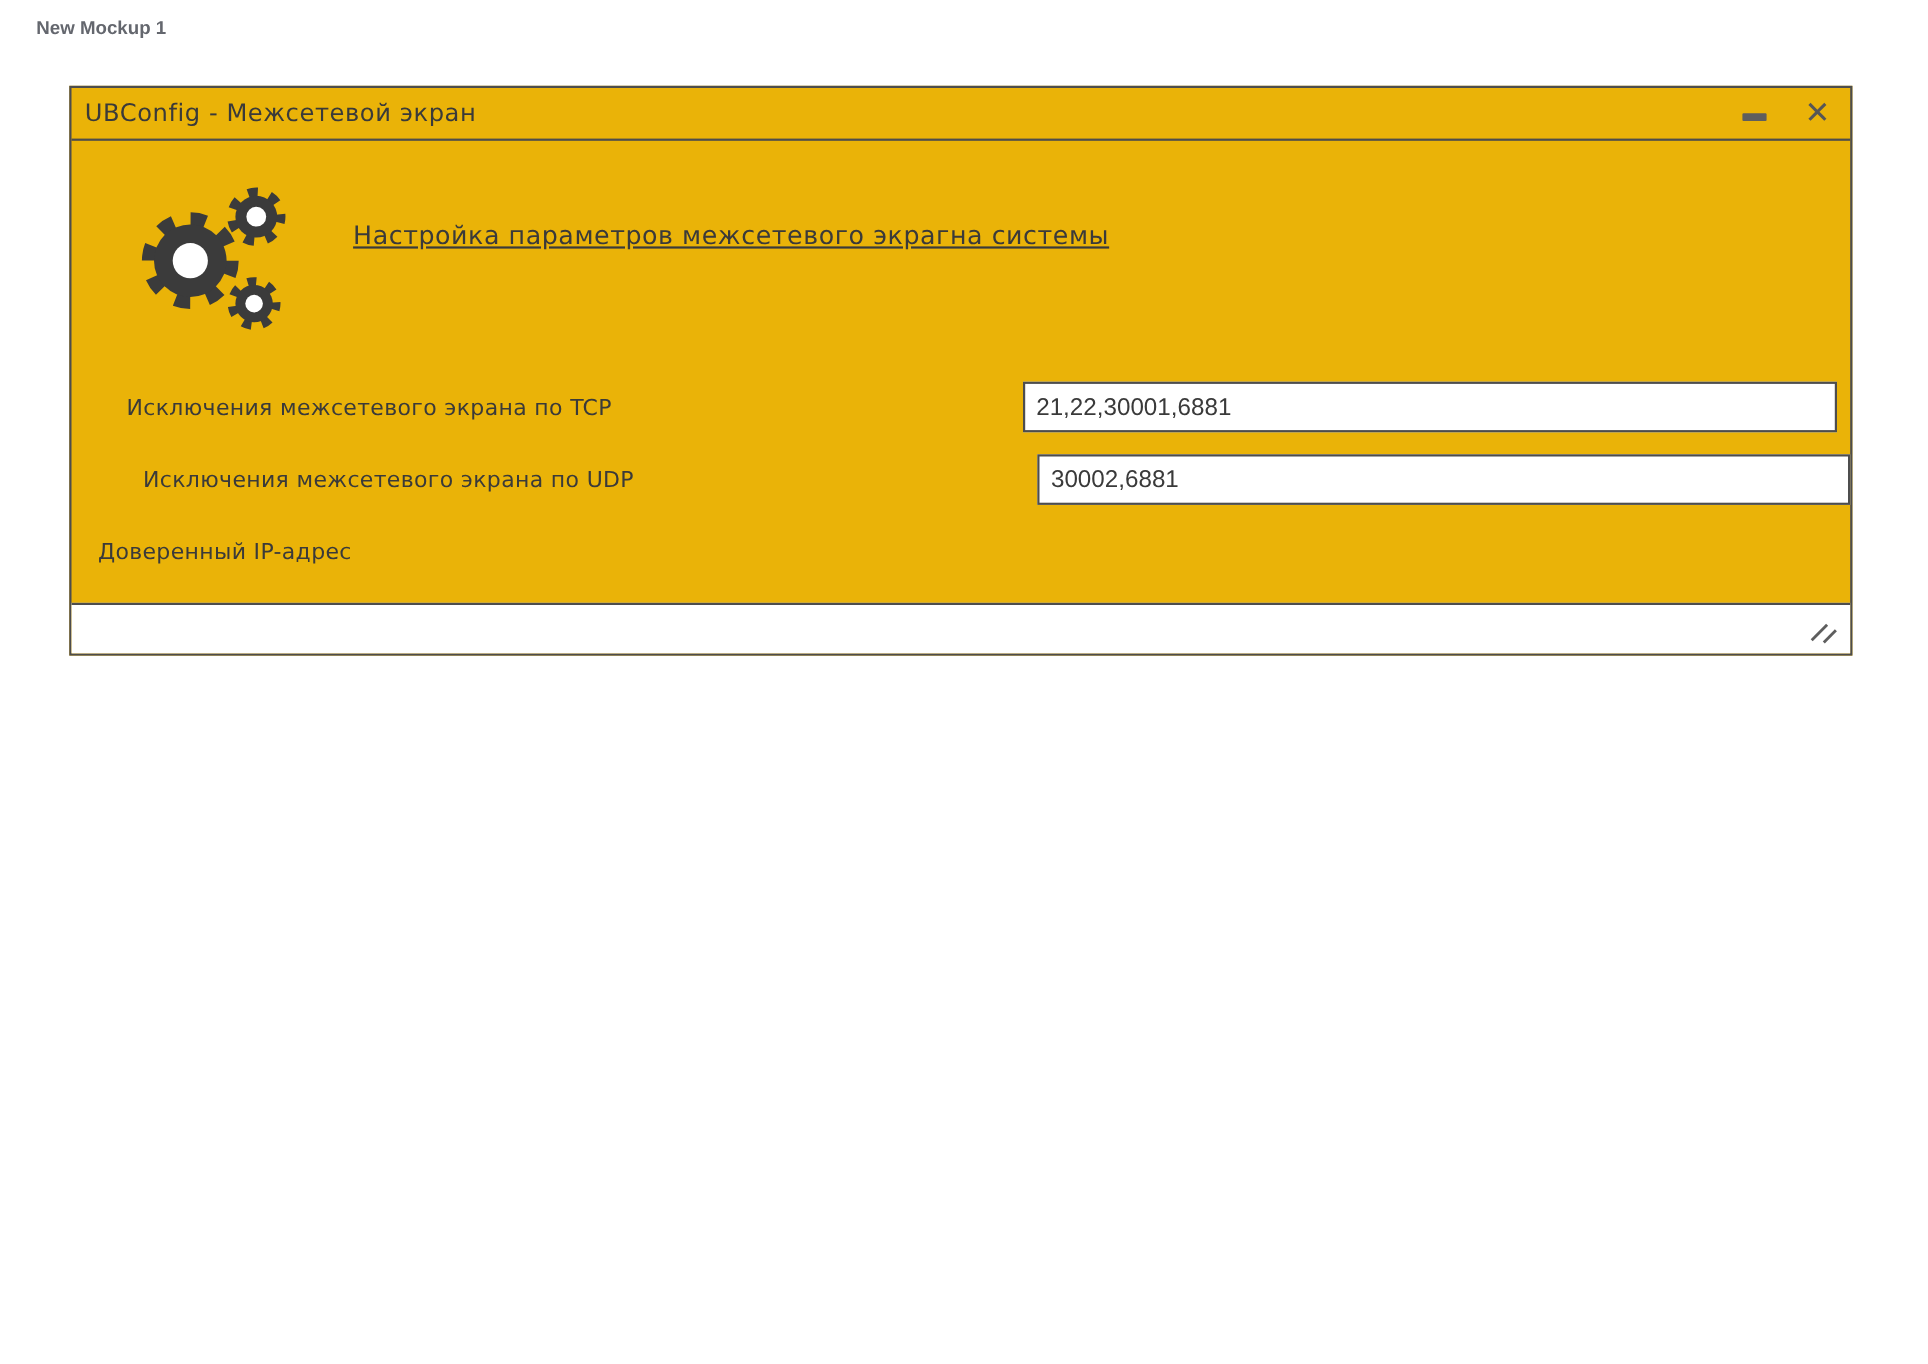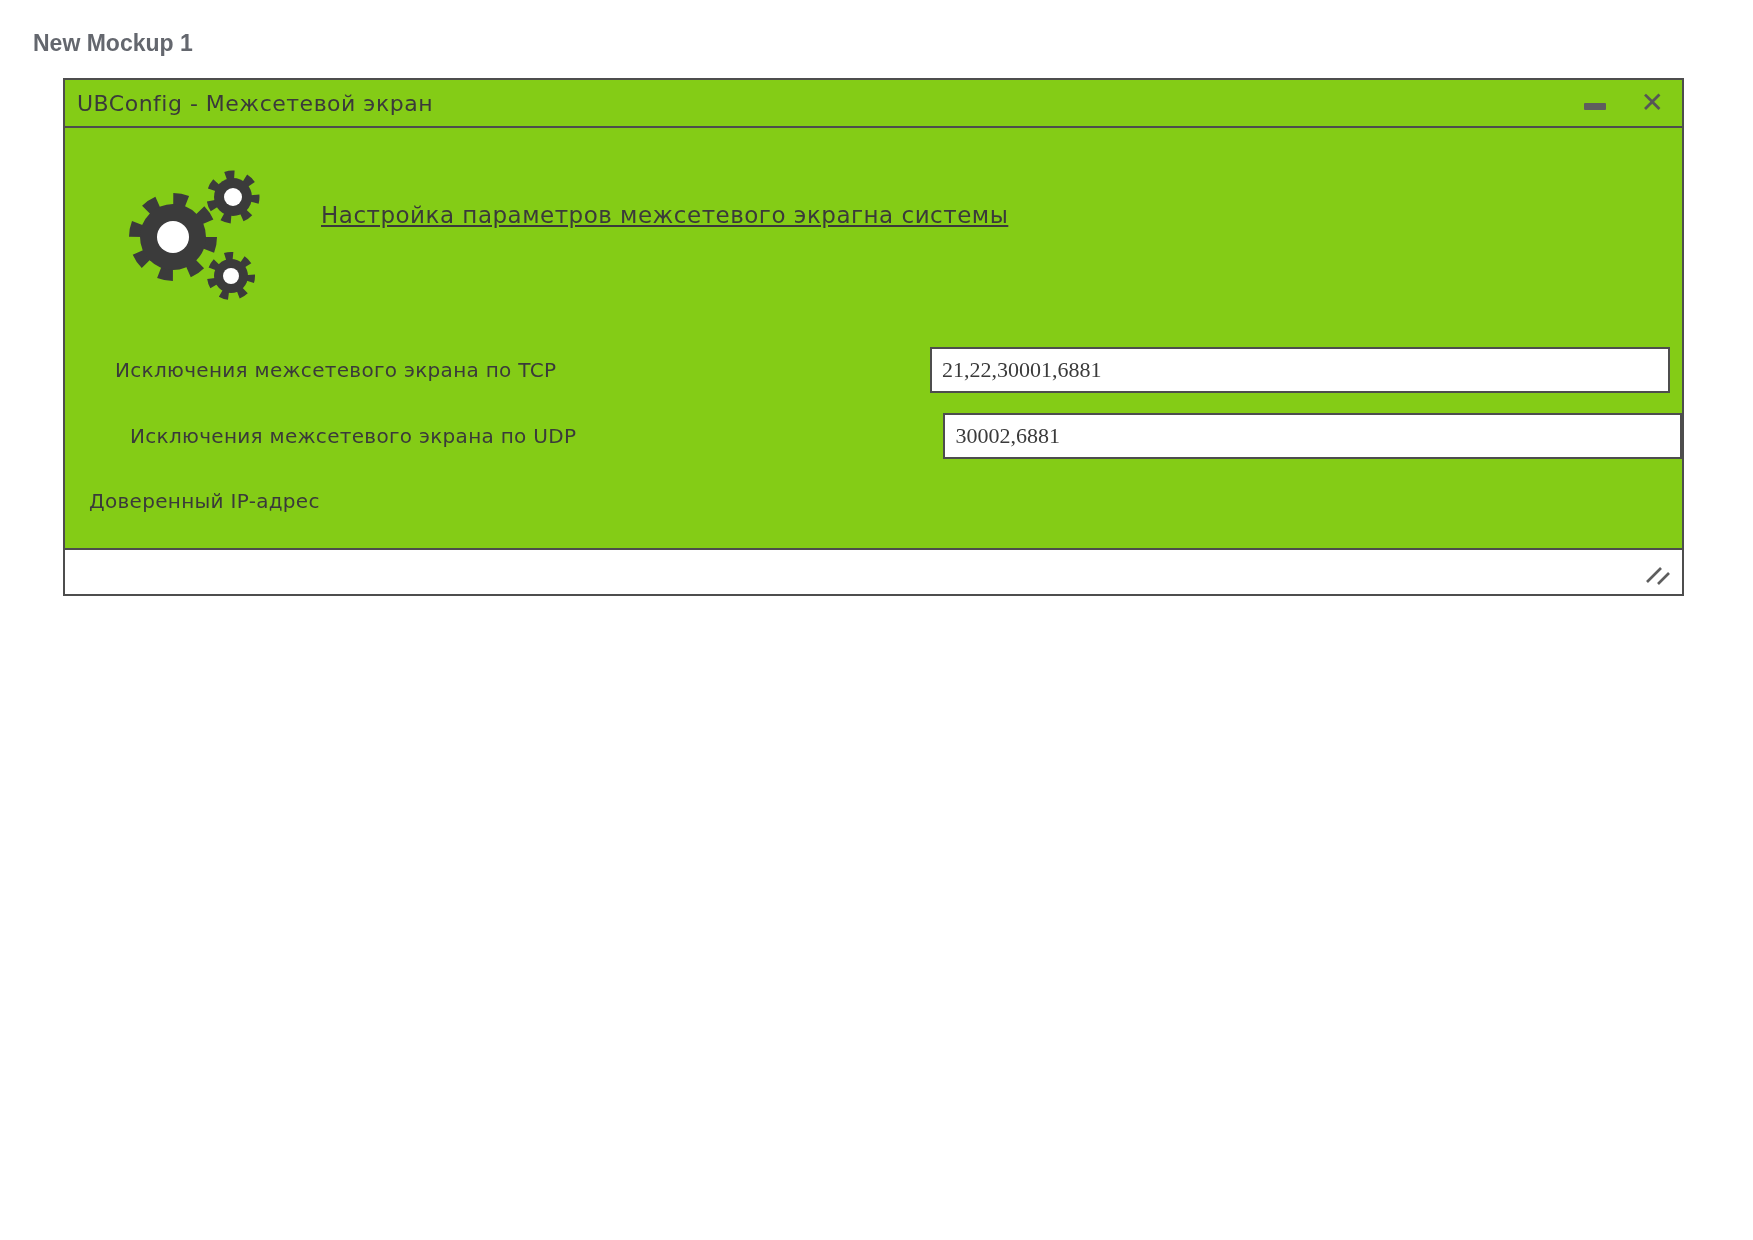--- a/index.html
+++ b/index.html
@@ -5,32 +5,32 @@
   * { margin: 0; padding: 0; box-sizing: border-box; }
   html, body {
     width: 1753px; height: 1240px;
     background: #ffffff;
     font-family: "DejaVu Sans", sans-serif;
     overflow: hidden;
     position: relative;
   }
   .page-title {
     position: absolute;
-    left: 33px; top: 30px;
+    left: 33px; top: 16px;
     font-family: "Liberation Sans", sans-serif;
-    font-size: 23px;
+    font-size: 17px;
     font-weight: bold;
     color: #64676e;
   }
   .mock-window {
     position: absolute;
     left: 63px; top: 78px;
     width: 1621px; height: 518px;
     border: 2px solid #4d4d4d;
-    background: #84cc16;
+    background: #eab308;
   }
   .titlebar {
     position: absolute;
     left: 0; top: 0; right: 0;
     height: 48px;
     border-bottom: 2px solid #4d4d4d;
     display: flex;
     align-items: center;
     padding: 0 18px 0 12px;
   }
@@ -91,21 +91,21 @@
     width: 815px;
     font-size: 20px;
     color: #3a3a3a;
     letter-spacing: 0.3px;
   }
   .field-input {
     width: 740px;
     height: 46px;
     border: 2px solid #4d4d4d;
     background: #ffffff;
-    font-family: Liberation Serif, serif;
+    font-family: Liberation Sans, sans-serif;
     font-size: 22px;
     color: #3a3a3a;
     padding: 0 10px;
     outline: none;
   }
   .statusbar {
     position: absolute;
     left: 0; right: 0; bottom: 0;
     height: 46px;
     border-top: 2px solid #4d4d4d;

